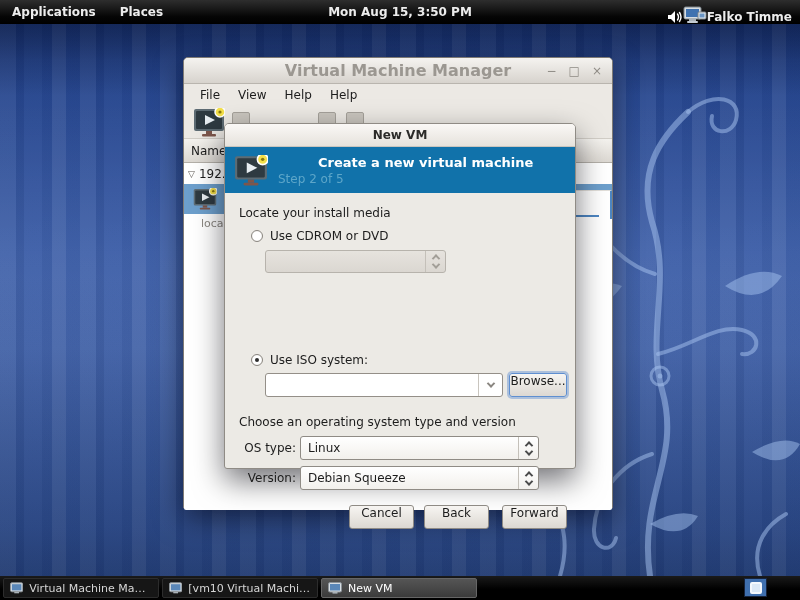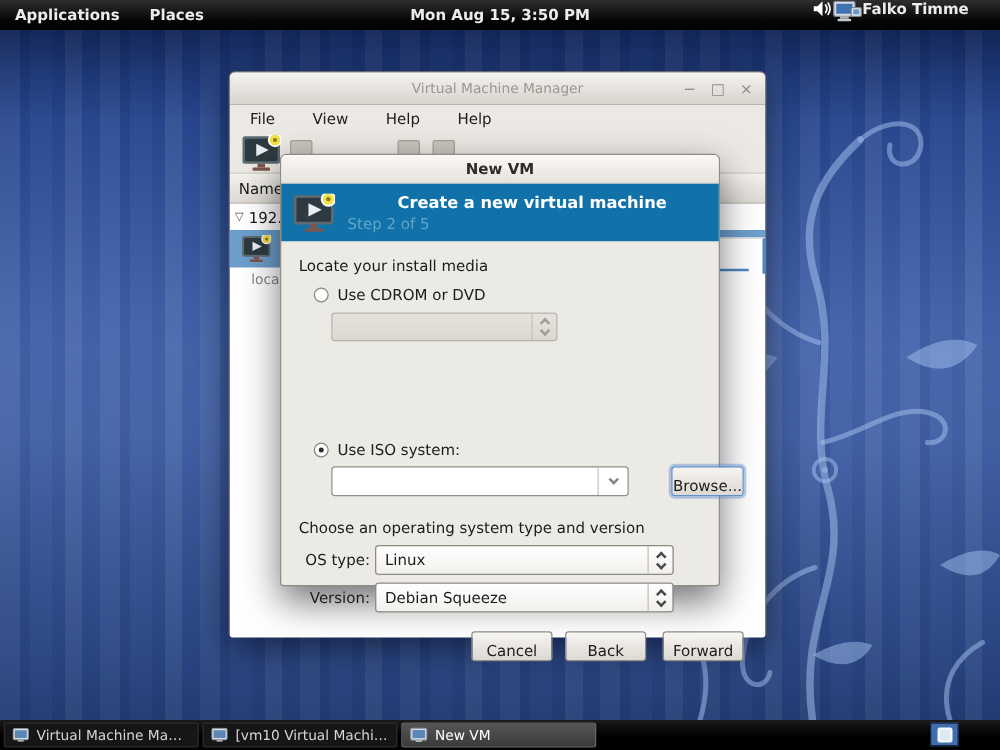--- a/index.html
+++ b/index.html
@@ -17,45 +17,45 @@
   .shade { position:absolute; inset:0;
     background:linear-gradient(180deg, rgba(4,12,40,.5) 0%, rgba(4,12,40,0) 16%, rgba(255,255,255,.04) 46%, rgba(4,12,40,.22) 100%); }
   .vine { position:absolute; right:0; top:24px; width:300px; height:552px; }
 
   
   .topbar { position:absolute; left:0; top:0; width:800px; height:24px; z-index:50;
     background:linear-gradient(#2e2e2e,#050505 70%,#000); color:#ececec; font-size:12px; font-weight:700;
     display:flex; align-items:center; }
   .topbar .menu { padding:0 12px; height:100%; display:flex; align-items:center; cursor:default; }
   .clock { position:absolute; left:0; right:0; text-align:center; pointer-events:none; }
-  .tray { position:absolute; right:25px; top:0; height:24px; display:flex; align-items:flex-start; }
+  .tray { position:absolute; right:8px; top:0; height:24px; display:flex; align-items:flex-end; }
   .user { font-weight:700; }
 
   
   .taskbar { position:absolute; left:0; top:576px; width:800px; height:24px; z-index:50;
     background:linear-gradient(#1a1a1a,#000 55%); display:flex; align-items:center; }
   .task { height:20px; width:156px; margin-left:3px; display:flex; align-items:center; gap:6px;
     padding:0 6px; border:1px solid #2c2c2c; border-radius:2px; background:#161616;
     color:#d6d6d6; font-size:11px; white-space:nowrap; overflow:hidden; }
   .task.active { background:linear-gradient(#555,#3b3b3b); border-color:#666; color:#fff; }
   .task .lbl { overflow:hidden; text-overflow:ellipsis; }
   .workspace { position:absolute; right:33px; top:2px; width:23px; height:19px;
     background:#3f6fae; border:1px solid #16233c; display:flex; align-items:center; justify-content:center; }
   .workspace .win { width:12px; height:12px; background:#dcE9f7; border:2px solid #f4f8fd; border-radius:2px; }
 
   
   .vmm { position:absolute; left:183px; top:57px; width:430px; height:452px; z-index:10;
     background:#ece9e4; border:1px solid #7f7b75; border-radius:5px 5px 2px 2px;
     box-shadow:0 10px 28px rgba(0,0,10,.5); }
   .vmm-title { height:26px; border-radius:4px 4px 0 0; border-bottom:1px solid #b9b5ae;
     background:linear-gradient(#f5f3f0,#d7d3cd); display:flex; align-items:center; position:relative; }
-  .vmm-title .t { position:absolute; left:0; right:0; text-align:center; color:#9b9791; font-weight:400; font-size:11px; }
+  .vmm-title .t { position:absolute; left:0; right:0; text-align:center; color:#9b9791; font-weight:700; font-size:16px; }
   .winctl { position:absolute; right:10px; display:flex; gap:12px; color:#8f8b85; font-size:12px; }
   .winctl span { cursor:default; line-height:1; }
-  .menubar { height:22px; background:#ece9e4; display:flex; align-items:center; padding-left:8px; gap:14px;
+  .menubar { height:22px; background:#ece9e4; display:flex; align-items:center; padding-left:8px; gap:2px;
     font-size:12px; color:#1c1c1c; }
   .menubar span { padding:2px 8px; }
   .toolbar { height:33px; background:#ece9e4; border-bottom:1px solid #d2cec7; position:relative; }
   .ghost-icon { position:absolute; top:6px; width:18px; height:16px; background:#c9c5be;
     border:1px solid #a5a19a; border-radius:2px; }
   .colhead { height:24px; background:linear-gradient(#f4f2ee,#dcd8d2); border-bottom:1px solid #b3afa8;
     font-size:12px; color:#1c1c1c; display:flex; align-items:center; padding-left:7px; }
   .vmlist { position:relative; height:347px; background:#fff; overflow:hidden; border-radius:0 0 2px 2px; }
   .row-host { height:21px; display:flex; align-items:center; gap:4px; padding-left:4px; font-size:12px; color:#1c1c1c; }
   .row-host .exp { font-size:9px; color:#5a5650; }
@@ -90,21 +90,21 @@
   .chev { display:block; width:6px; height:6px; }
   .chev.up { border-left:2px solid #4a4a4a; border-top:2px solid #4a4a4a; transform:rotate(45deg) translate(1px,1px); }
   .chev.down { border-right:2px solid #4a4a4a; border-bottom:2px solid #4a4a4a; transform:rotate(45deg) translate(-1px,-1px); }
   .dim .chev.up { border-color:#a29e97; } .dim .chev.down { border-color:#a29e97; }
   .iso-entry { position:absolute; left:40px; width:238px; height:24px; background:#fff;
     border:1px solid #948f88; border-radius:3px; display:flex; }
   .iso-entry input { flex:1; border:0; outline:0; background:transparent; font:12px "DejaVu Sans",sans-serif; padding:0 6px; }
   .dd-arrow { width:24px; border-left:1px solid #c9c5be; display:flex; align-items:center; justify-content:center; }
   .dd-arrow .chev { border-color:#8a8680; }
   .btn { background:linear-gradient(#f7f5f2,#dcd8d2); border:1px solid #8f8b85; border-radius:3px;
-    font:12px "DejaVu Sans",sans-serif; color:#1c1c1c; display:flex; align-items:flex-end; justify-content:center;margin-left:28px; }
+    font:12px "DejaVu Sans",sans-serif; color:#1c1c1c; display:flex; align-items:flex-start; justify-content:center; }
   .browse { position:absolute; left:284px; width:58px; height:24px; border-color:#5f8fd0;
     box-shadow:0 0 0 2px rgba(95,143,208,.45); }
   .os-row { position:absolute; left:0; width:100%; height:24px; }
   .os-row .lab { position:absolute; left:14px; width:57px; text-align:right; top:5px; }
   .os-combo { position:absolute; left:75px; width:239px; height:24px;
     background:linear-gradient(#ffffff,#f2f0ec); border:1px solid #8f8b85; border-radius:3px;
     display:flex; align-items:center; }
   .os-combo .val { flex:1; padding-left:7px; }
   .dlg-btns { position:absolute; top:312px; left:0; width:100%; height:24px; }
   .dlg-btns .btn { position:absolute; height:24px; width:65px; }

